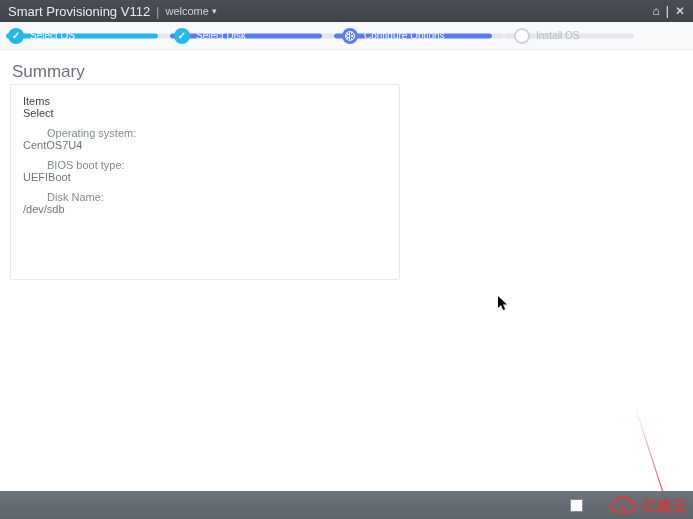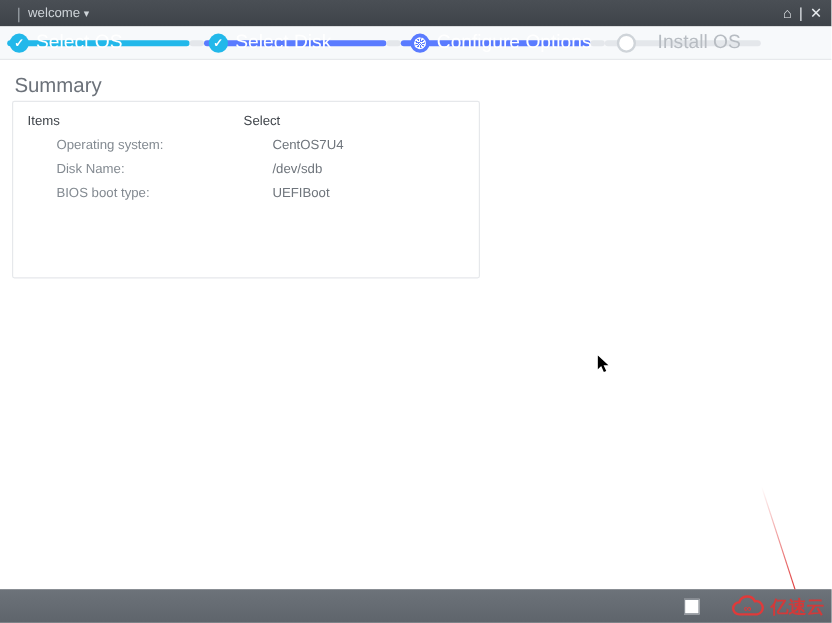--- a/index.html
+++ b/index.html
@@ -13,36 +13,36 @@
     .topbar .spacer { flex:1; }
     .topbar .icons { display:flex; align-items:center; gap:6px; font-size:12px; }
     .topbar .icons span { cursor:pointer; }
     .stepbar {
       height:28px; background:#f7f9fb; display:flex; align-items:center; position:relative;
       border-bottom:1px solid #e7e9ec;
     }
     .seg { position:absolute; top:50%; height:5px; transform:translateY(-50%); border-radius:3px; }
     .step {
       position:absolute; top:50%; transform:translateY(-50%);
-      display:flex; align-items:center; gap:6px; font-size:16px; color:#fff;
+      display:flex; align-items:center; gap:6px; font-size:10px; color:#fff;
     }
     .circle { width:16px; height:16px; border-radius:50%; display:flex; align-items:center; justify-content:center; }
     .circle.done { background:#22b8ea; }
     .circle.done::after { content:"✓"; color:#fff; font-size:10px; font-weight:bold; }
     .circle.active { background:#fff; border:3px solid #5a7bff; box-shadow:0 0 0 1px #fff inset; }
     .circle.active.spin { background:repeating-conic-gradient(#5a7bff 0 20deg,#fff 20deg 40deg); }
     .circle.pending { background:#fff; border:2px solid #cfd4d9; }
-    .step.pending .lbl { color:#b7bcc2;margin-left:12px; }
+    .step.pending .lbl { color:#b7bcc2; }
     .content { padding:8px 10px 0 10px; }
     .summary-title { font-size:17px; color:#6c727a; margin:4px 0 2px 2px; }
     .panel {
       width:390px; border:1px solid #e6e8eb; border-radius:2px; padding:6px 12px 60px 12px;
       background:#fff;
     }
-    .hdr-row, .row { display:flex; font-size:11px; color:#555a60; padding:4px 0; }
+    .hdr-row, .row { display:flex; font-size:11px; color:#555a60; padding:4px 0;flex-direction:column; }
     .hdr-row { color:#3f444a; border-bottom:0; }
     .col1 { width:180px; }
     .col2 { flex:1; }
     .row .col1 { color:#838a91;margin-left:24px; }
     .row .col2 { color:#6f757c; }
     .cursor {
       position:absolute; left:498px; top:296px; font-size:12px; color:#000; pointer-events:none;
     }
     .footer {
       position:absolute; left:0; bottom:0; width:693px; height:28px;
@@ -62,20 +62,21 @@
       position:absolute; right:30px; bottom:28px; width:1px; height:90px;
       background:linear-gradient(to top, #e03a3a, rgba(224,58,58,0));
       transform-origin:bottom right; transform:rotate(-18deg);
       pointer-events:none;
     }
   </style>
 </head>
 <body>
 
 <div class="topbar">
+  <span>Smart Provisioning V112</span>
   <span class="divider">|</span>
   <span class="welcome">
     <span>welcome</span>
     <span style="font-size:9px;">▾</span>
   </span>
   <span class="spacer"></span>
   <span class="icons">
     <span>⌂</span>
     <span>|</span>
     <span>✕</span>
@@ -114,26 +115,26 @@
   <div class="panel">
     <div class="hdr-row">
       <div class="col1">Items</div>
       <div class="col2">Select</div>
     </div>
     <div class="row">
       <div class="col1">Operating system:</div>
       <div class="col2">CentOS7U4</div>
     </div>
     <div class="row">
+      <div class="col1">BIOS boot type:</div>
+      <div class="col2">UEFIBoot</div>
+    </div>
+    <div class="row">
       <div class="col1">Disk Name:</div>
       <div class="col2">/dev/sdb</div>
-    </div>
-    <div class="row">
-      <div class="col1">BIOS boot type:</div>
-      <div class="col2">UEFIBoot</div>
     </div>
   </div>
 </div>
 
 <div class="cursor">
   <svg width="11" height="16" viewBox="0 0 11 16">
       <path d="M0 0 L0 12 L3 9 L5.2 14 L7.2 13.2 L5 8.4 L9 8.4 Z" fill="#000"></path>
     </svg>
 </div>
 

